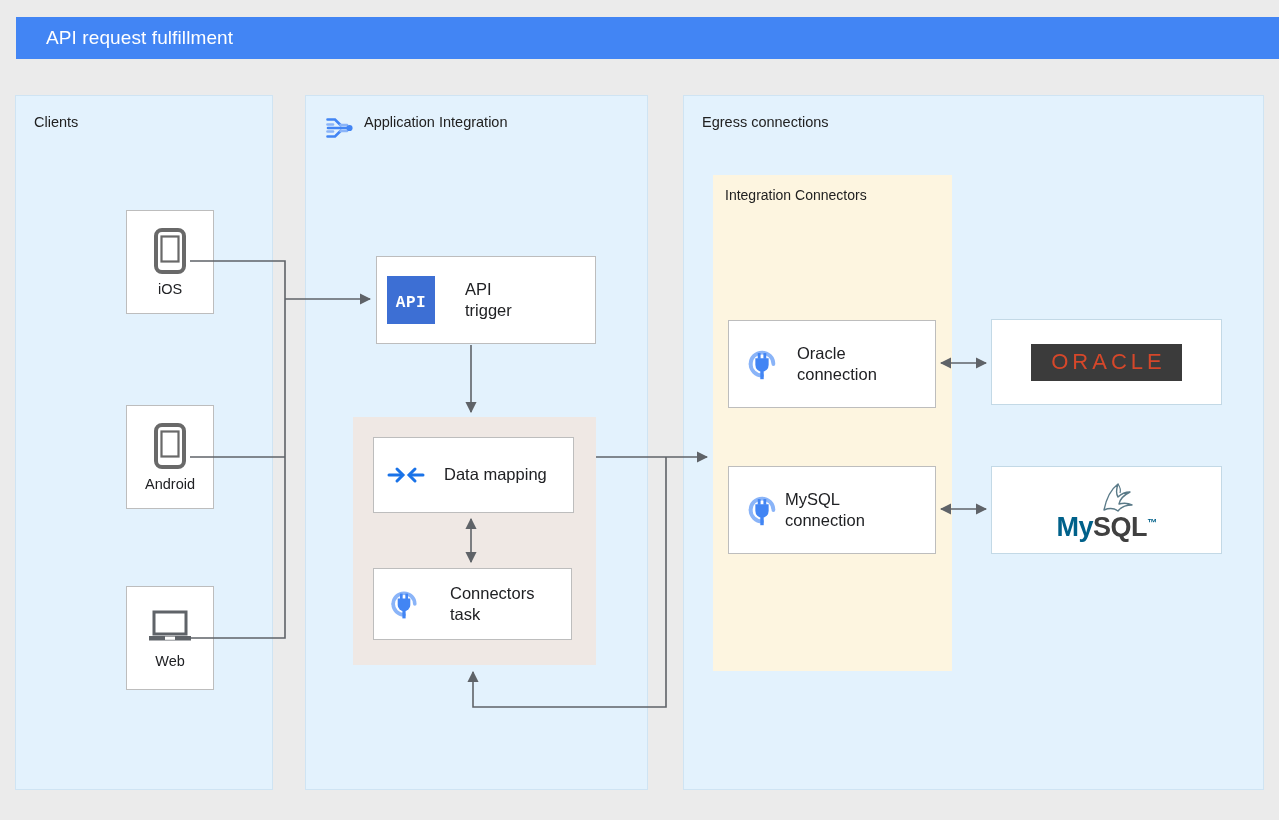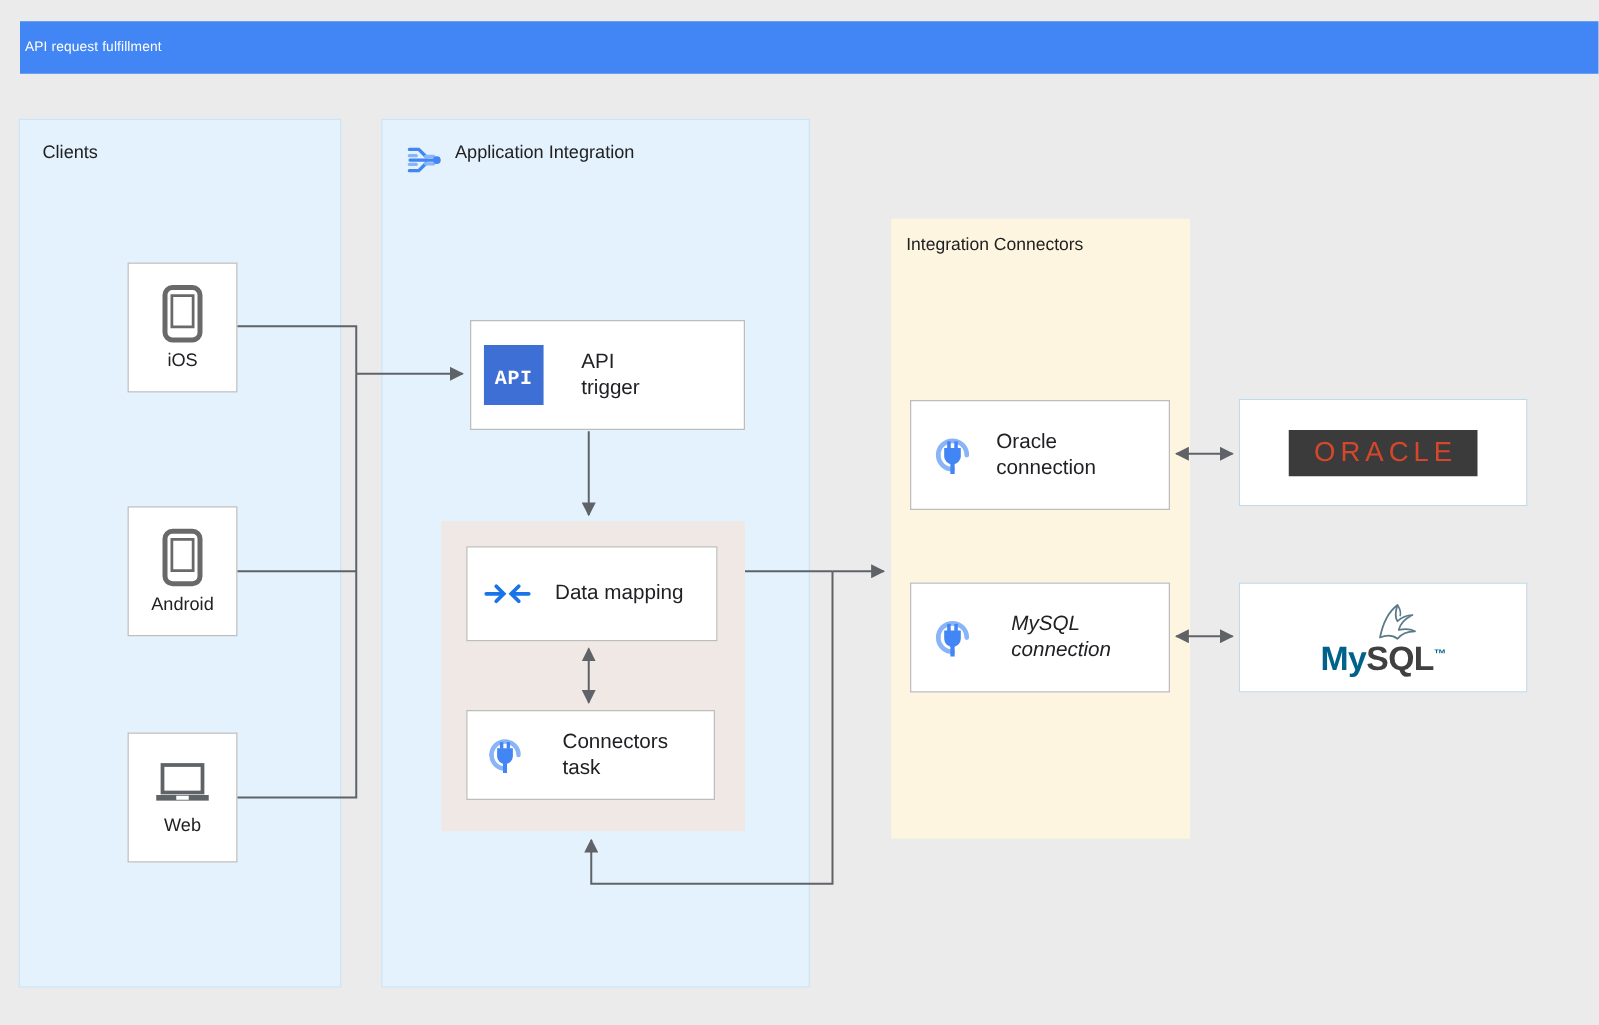--- a/index.html
+++ b/index.html
@@ -21,22 +21,22 @@
     left: 16px;
     top: 17px;
     width: 1263px;
     height: 42px;
     background: #4285f4;
     display: flex;
     align-items: center;
   }
   .title-bar .title-text {
     color: #ffffff;
-    font-size: 11px;
-    padding-left: 4px;
+    font-size: 19px;
+    padding-left: 30px;
     letter-spacing: .1px;
   }
   
   .panel {
     position: absolute;
     background: #e3f2fd;
     border: 1px solid #cfe4f3;
     box-sizing: border-box;
   }
   .panel-head {
@@ -107,35 +107,36 @@
     width: 88px;
     height: 104px;
     background: #ffffff;
     border: 1px solid #bdbdbd;
     box-sizing: border-box;
     display: flex;
     flex-direction: column;
     align-items: center;
     justify-content: center;
     gap: 6px;
+    margin-left: 24px;
   }
   .client-card .client-label {
     font-size: 14.5px;
     color: #202124;
   }
   #node-ios      { left: 102px; top: 210px; }
   #node-android  { left: 102px; top: 405px; }
   #node-web      { left: 102px; top: 586px; }
 
   #node-api-trigger  { left: 376px; top: 256px;  width: 220px; height: 88px; padding-left: 10px; gap: 30px; }
   #node-data-mapping { left: 373px; top: 437px;  width: 201px; height: 76px; padding-left: 12px; gap: 18px; }
   #node-conn-task    { left: 373px; top: 568px;  width: 199px; height: 72px; padding-left: 12px; gap: 28px; }
 
   #node-oracle-conn  { left: 728px; top: 320px;  width: 208px; height: 88px; padding-left: 14px; gap: 16px; }
-  #node-mysql-conn   { left: 728px; top: 466px;  width: 208px; height: 88px; padding-left: 14px; gap: 28px; font-style: italic; }
+  #node-mysql-conn   { left: 728px; top: 466px;  width: 208px; height: 88px; padding-left: 14px; gap: 4px; }
 
   #node-oracle-logo  { left: 991px; top: 319px;  width: 231px; height: 86px; border-color: #c3d9e6; }
   #node-mysql-logo   { left: 991px; top: 466px;  width: 231px; height: 88px; border-color: #c3d9e6; }
 
   
   .oracle-logo {
     background: #3b3b3b;
     color: #d5472a;
     font-size: 22px;
     letter-spacing: 4px;
@@ -198,20 +199,25 @@
           </g>
           <path d="M4 14 L17 14" fill="none" stroke="#4285f4" stroke-width="2.6" stroke-linecap="round"></path>
           <path d="M17 14 L23 14" fill="none" stroke="#4285f4" stroke-width="2.6" stroke-linecap="round"></path>
           <circle cx="25.5" cy="14" r="3.1" fill="#4285f4"></circle>
         </svg>
       </span>
       <span>Application Integration</span>
     </div>
   </div>
 
+  <div class="panel" id="panel-egress">
+    <div class="panel-head">
+      <span>Egress connections</span>
+    </div>
+  </div>
 
   <div id="group-connectors">
     <span class="group-label">Integration Connectors</span>
   </div>
 
   <div id="group-mapping"></div>
 
   <div class="client-card" id="node-ios">
     <span class="node-icon">
       <svg width="36" height="48" viewBox="0 0 36 48">

